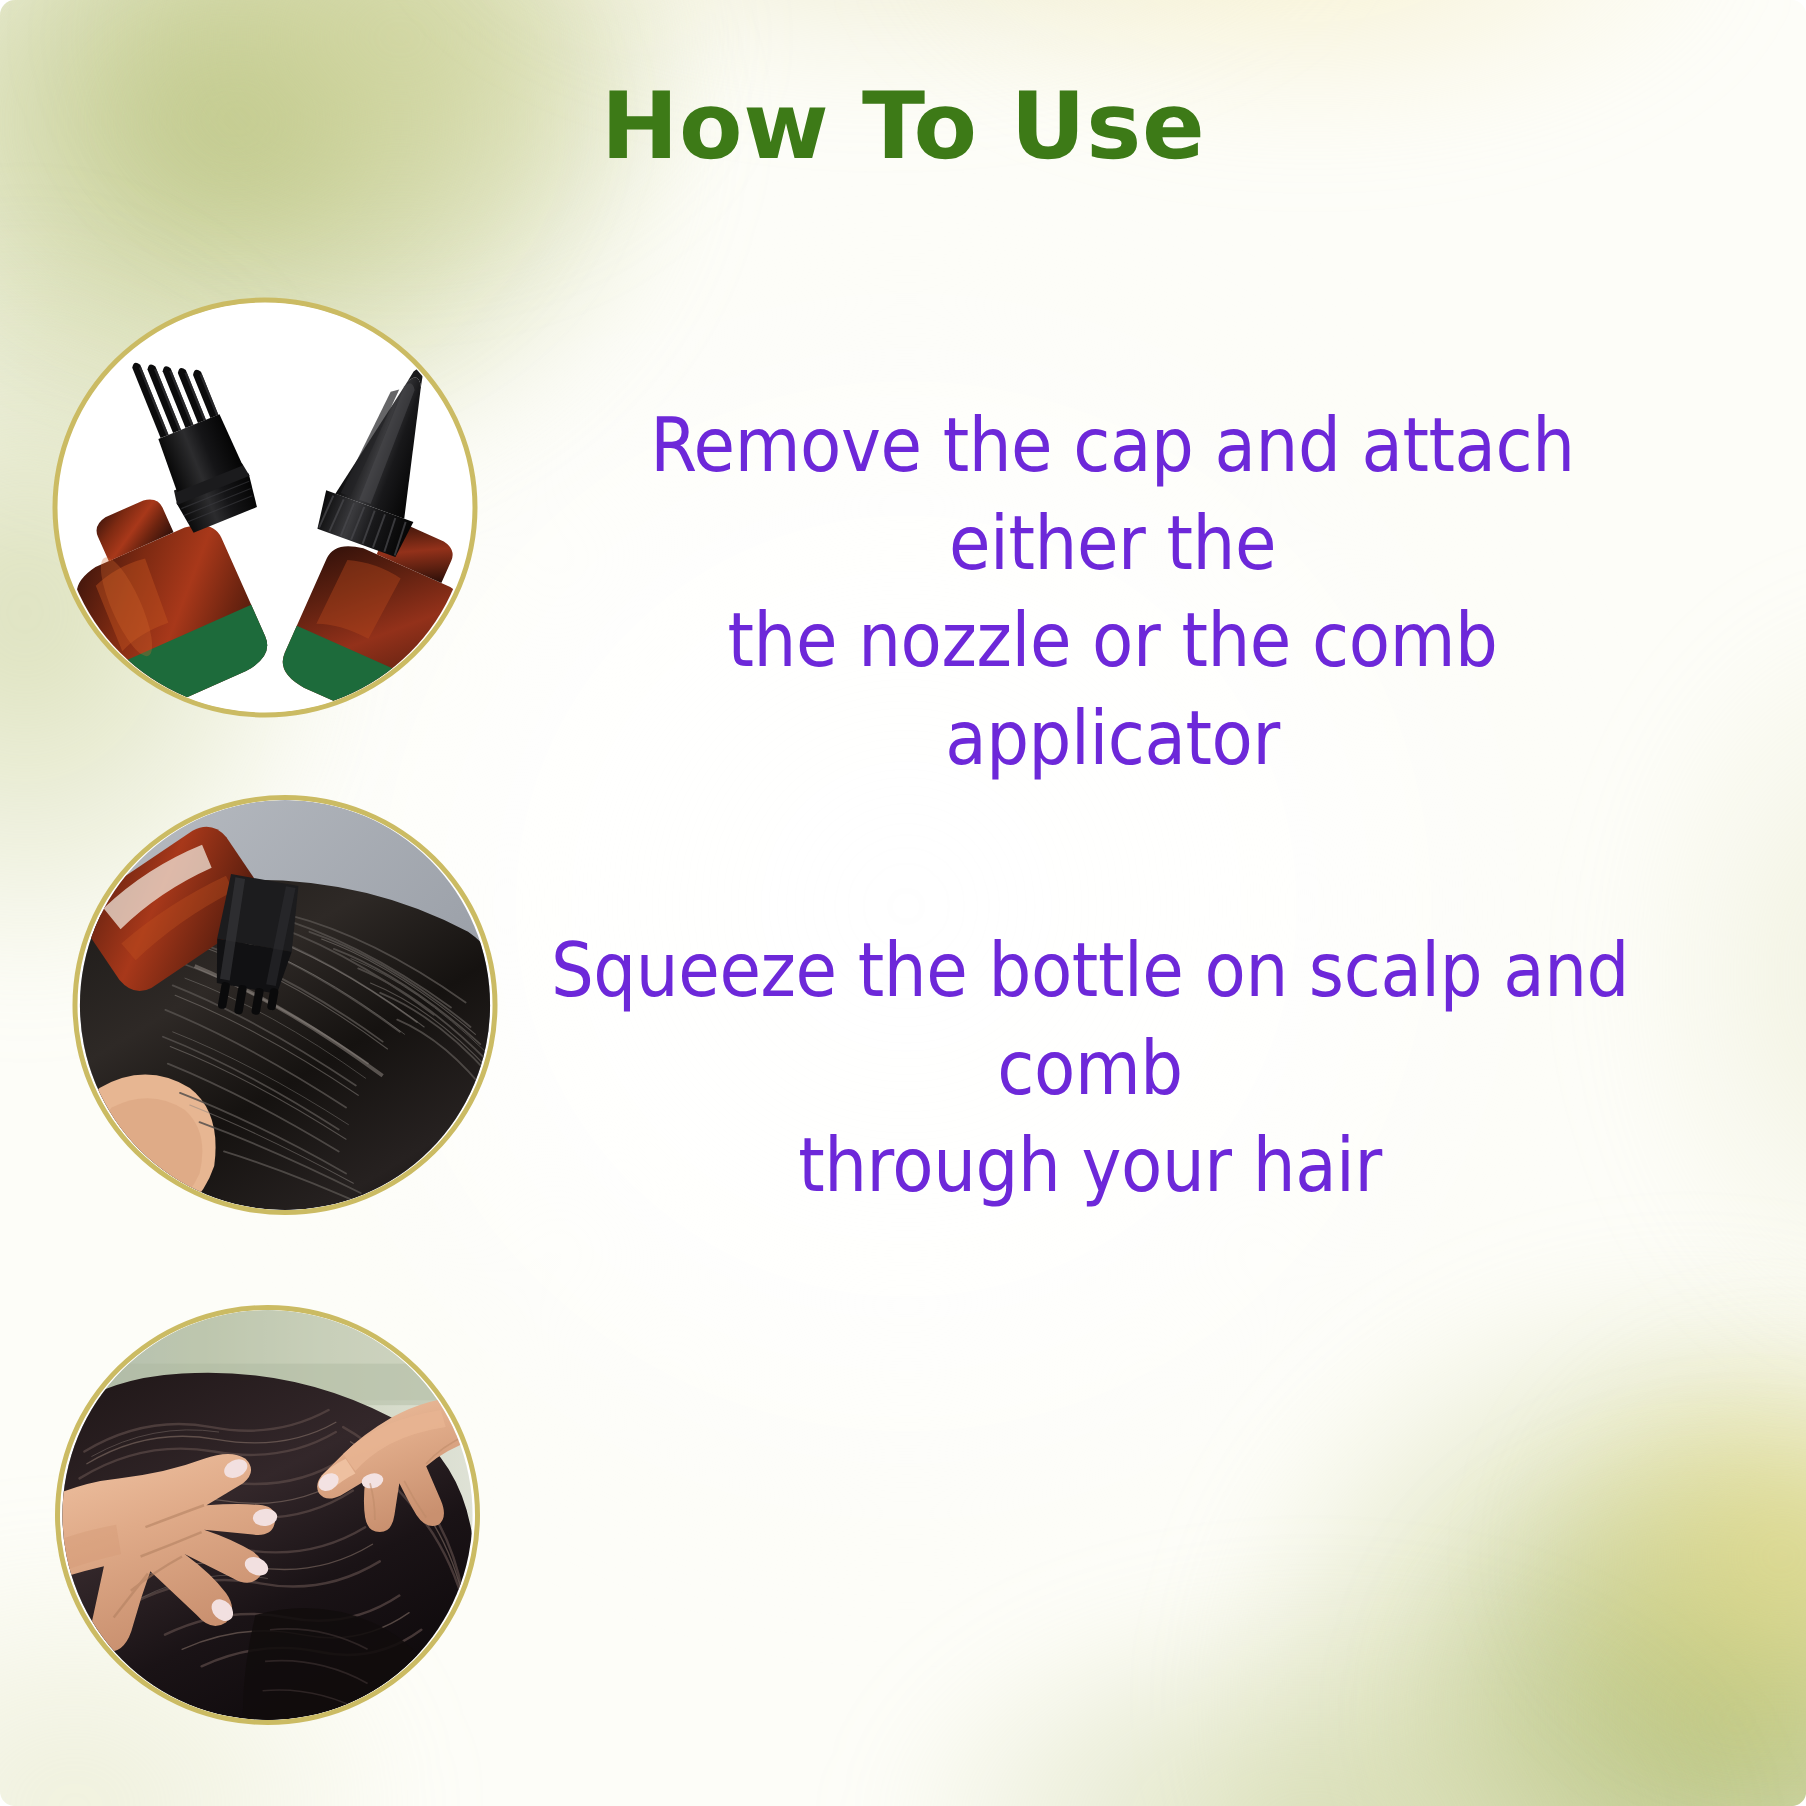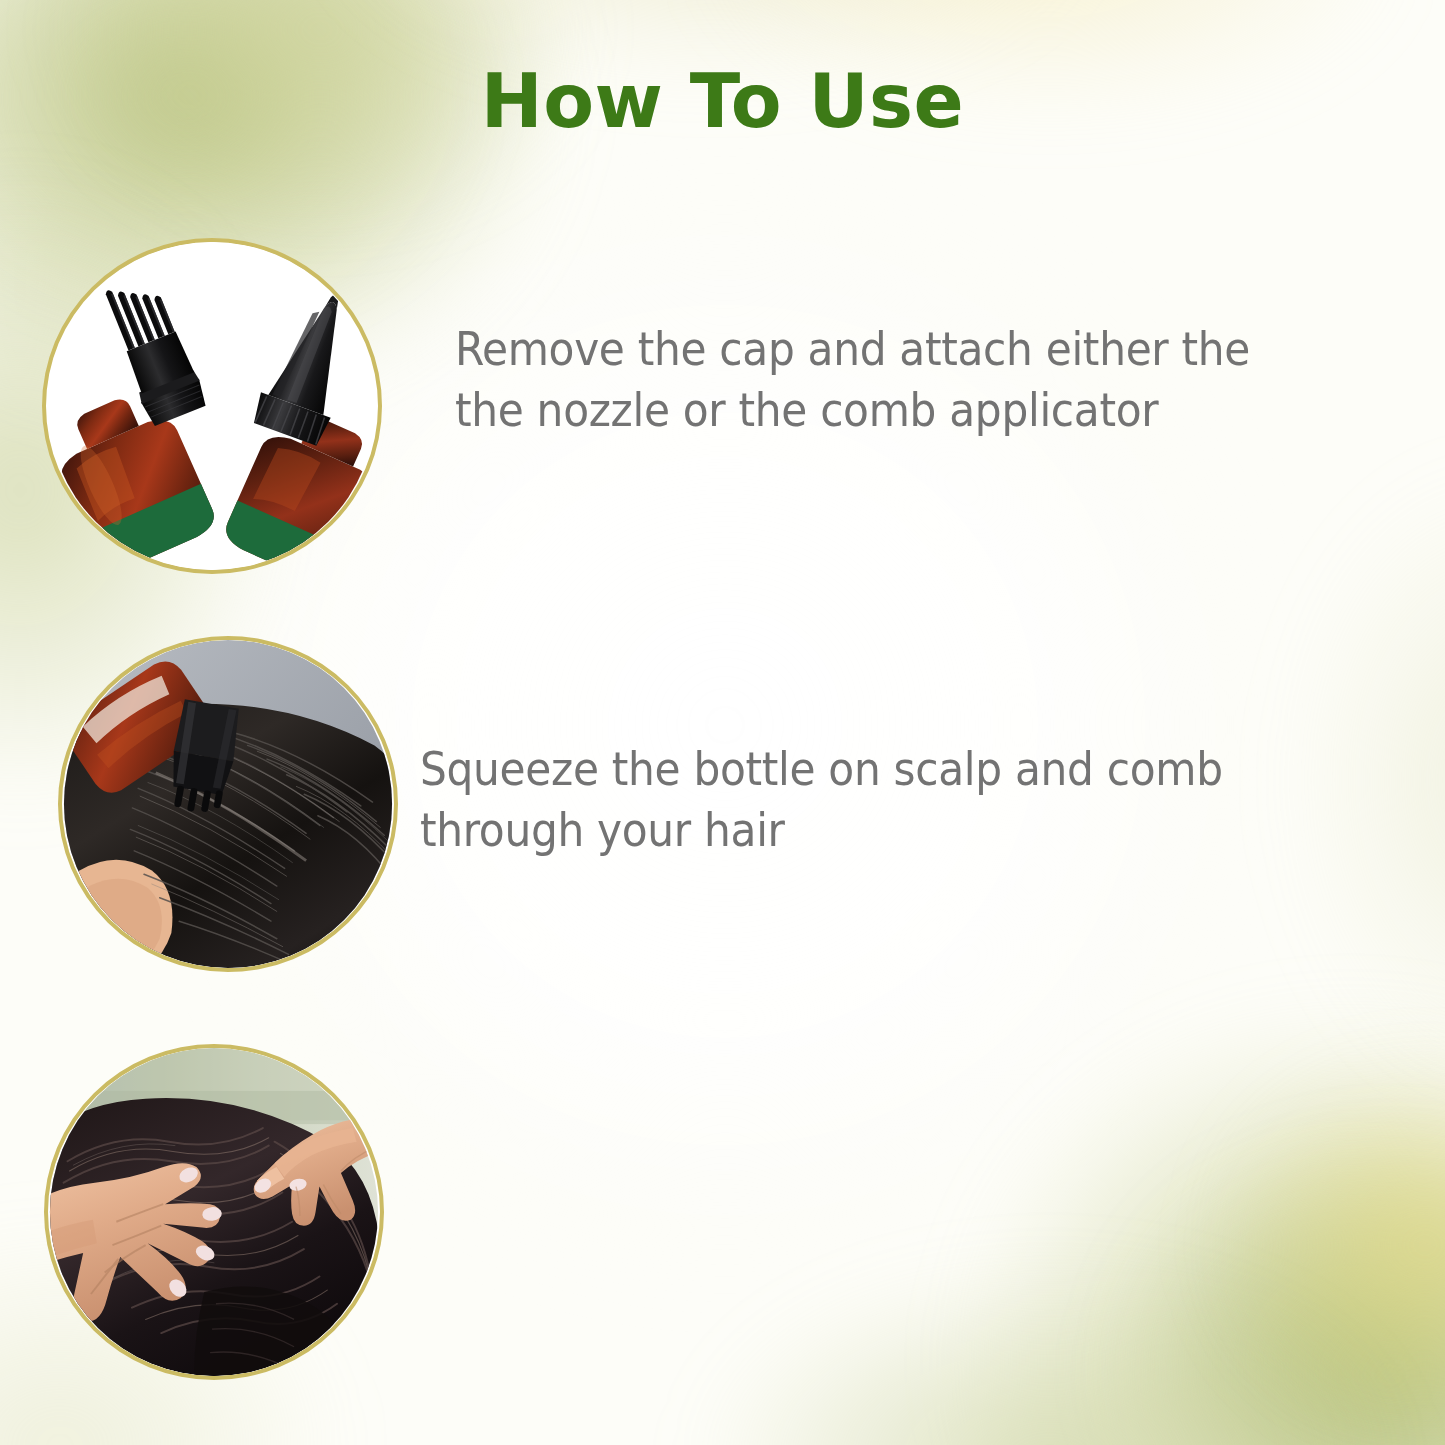--- a/index.html
+++ b/index.html
@@ -8,20 +8,21 @@
     padding: 0;
     background: #ffffff;
   }
   #page {
     position: relative;
     width: 1445px;
     height: 1445px;
     overflow: hidden;
     background: #fdfdf8;
     font-family: "Liberation Sans", "DejaVu Sans", sans-serif;
+    border-radius: 12px;
   }
 
   
   .bg-layer {
     position: absolute;
     inset: 0;
     pointer-events: none;
   }
   .wash {
     position: absolute;
@@ -131,30 +132,31 @@
   }
   .thumb-inner {
     position: absolute;
     inset: 0;
     border-radius: 50%;
     overflow: hidden;
   }
   .thumb svg { display: block; width: 100%; height: 100%; }
 
   .caption {
-    font-size: 47px;
+    font-size: 60px;
     line-height: 1.30;
-    color: #737373;
+    color: #6d28d9;
     letter-spacing: -0.3px;
     white-space: pre-line;
     font-family: "DejaVu Sans", "Liberation Sans", sans-serif;
     font-stretch: condensed;
+    text-align: center;
   }
   .cap-1 { position: absolute; left: 455px; top: 318px; width: 870px; }
-  .cap-2 { position: absolute; left: 420px; top: 738px; width: 880px; }
+  .cap-2 { position: absolute; left: 432px; top: 738px; width: 880px; }
   .cap-3 { position: absolute; left: 440px; top: 1182px; width: 760px; }
 </style>
 </head>
 <body>
 
 <div id="page">
 
   <div class="bg-layer">
     <div class="wash wash-tl-a"></div>
     <div class="wash wash-tl-b"></div>

